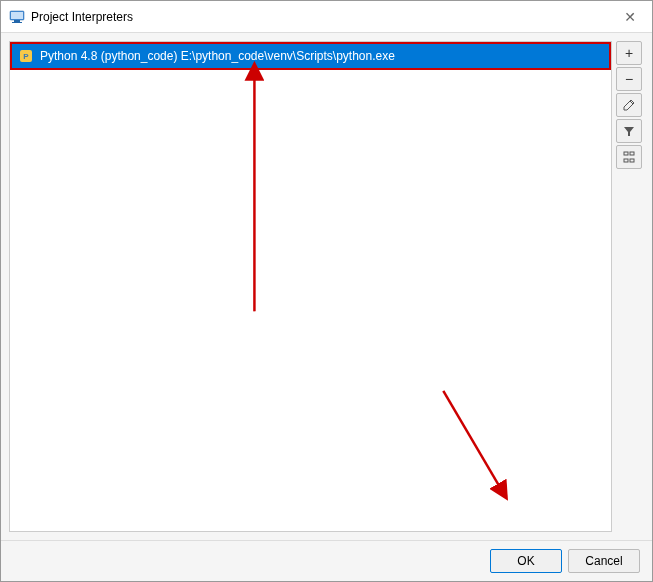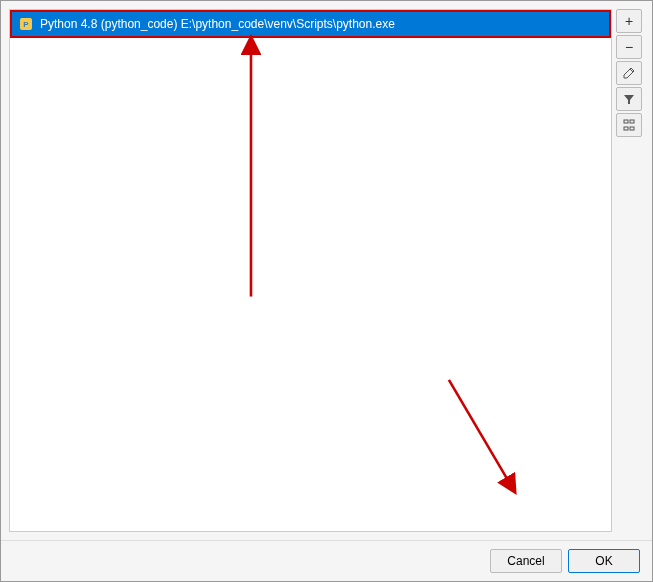--- a/index.html
+++ b/index.html
@@ -181,20 +181,33 @@
     .pc-icon {
       width: 16px;
       height: 16px;
     }
   </style>
 </head>
 <body>
 
 <div class="window">
 
+  <div class="title-bar">
+    <div class="title-bar-icon pc-icon">
+      
+      <svg width="16" height="16" viewBox="0 0 16 16" xmlns="http://www.w3.org/2000/svg">
+        <rect x="1" y="2" width="14" height="9" rx="1" fill="#4a90d9" stroke="#2266aa" stroke-width="0.5"></rect>
+        <rect x="5" y="11" width="6" height="2" fill="#2266aa"></rect>
+        <rect x="3" y="13" width="10" height="1" fill="#2266aa"></rect>
+        <rect x="2" y="3" width="12" height="7" fill="#c8e0f8"></rect>
+      </svg>
+    </div>
+    <span class="title-bar-text">Project Interpreters</span>
+    <div class="title-bar-close">✕</div>
+  </div>
 
   <div class="content-area">
 
     <div class="interpreter-list">
       <div class="interpreter-item">
         <div class="interpreter-item-icon">
 
           <svg class="python-icon" viewBox="0 0 14 14" xmlns="http://www.w3.org/2000/svg">
             <rect x="1" y="1" width="12" height="12" rx="2" fill="#f7c948"></rect>
             <text x="7" y="10" text-anchor="middle" font-size="8" fill="#3c7ab0" font-weight="bold">P</text>
@@ -238,16 +251,16 @@
         </marker>
       </defs>
 
       <line x1="240" y1="280" x2="240" y2="38" stroke="#cc0000" stroke-width="2.5" marker-end="url(#arrowhead)"></line>
 
       <line x1="430" y1="360" x2="490" y2="462" stroke="#cc0000" stroke-width="2.5" marker-end="url(#arrowhead)"></line>
     </svg>
   </div>
 
   <div class="footer">
+    <button class="btn btn-ok">OK</button>
     <button class="btn btn-cancel">Cancel</button>
-    <button class="btn btn-ok">OK</button>
   </div>
 </div>
 
 </body></html>

